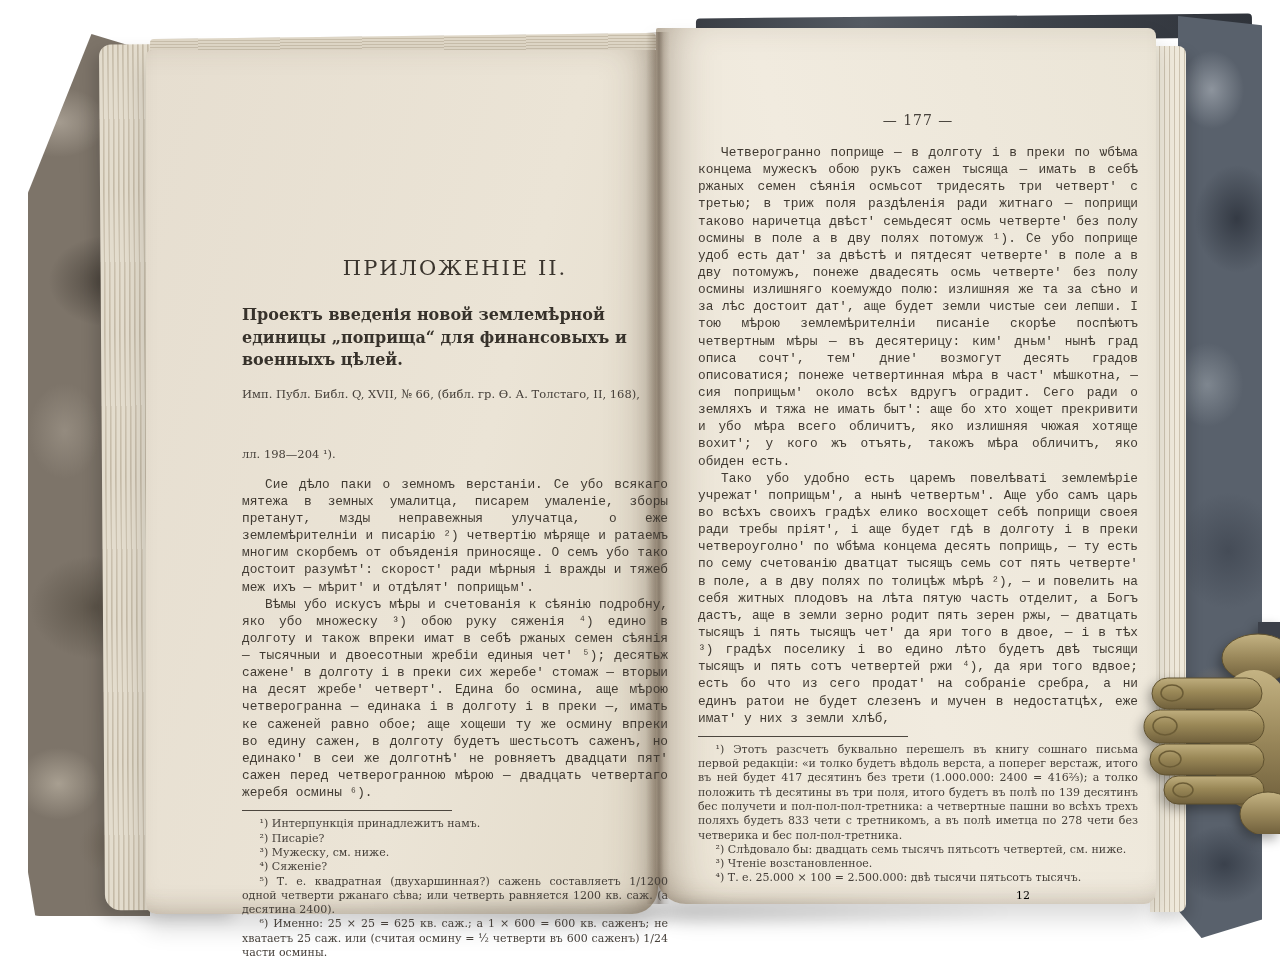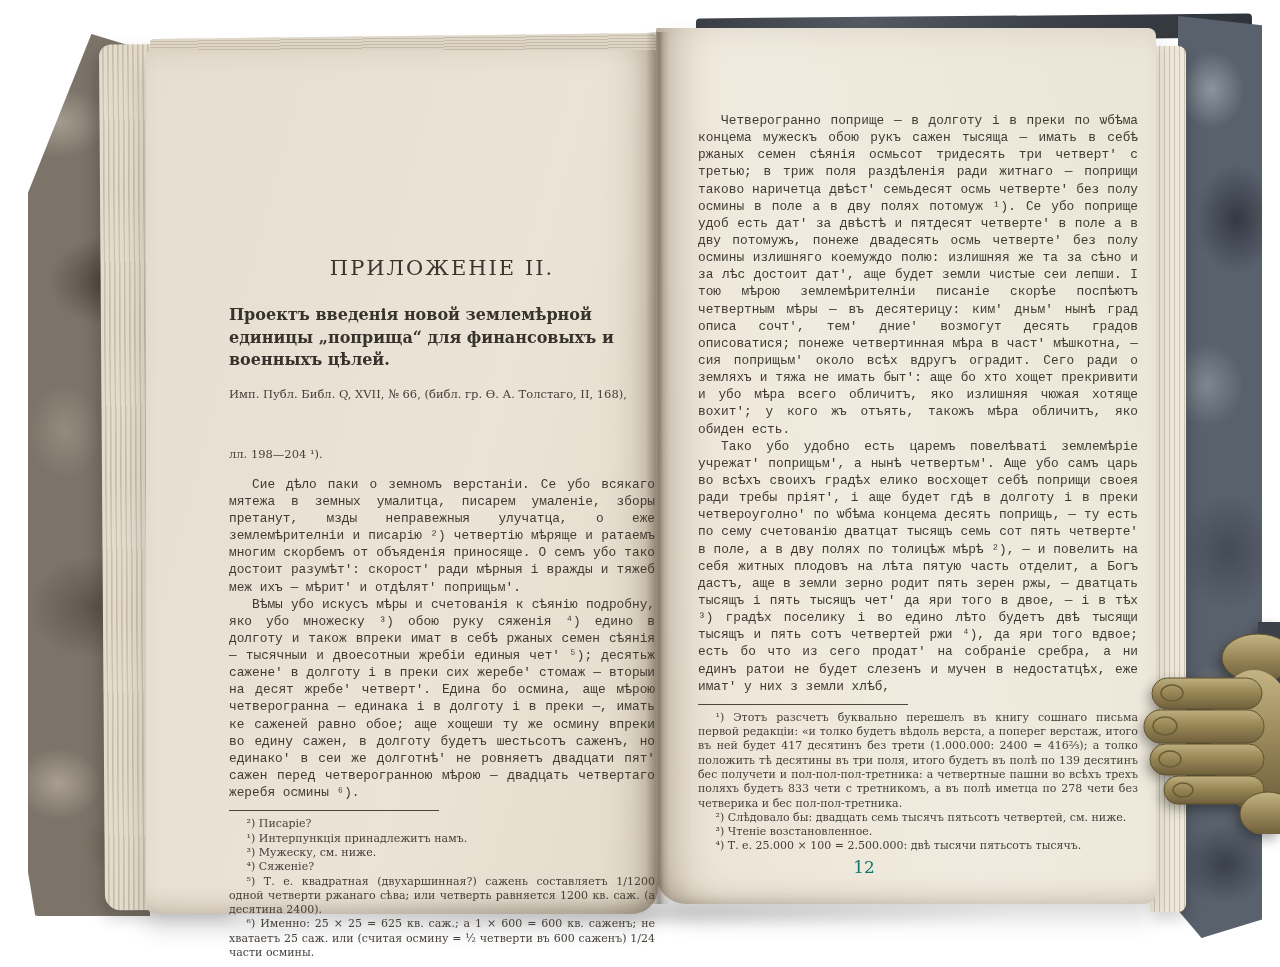--- a/index.html
+++ b/index.html
@@ -52,31 +52,31 @@
   .page-right{position:absolute;left:656px;top:28px;width:500px;height:876px;
     border-radius:2px 8px 12px 30px;
     background:linear-gradient(255deg,#ebe5d7 0%,#f1ebdf 55%,#ebe4d5 100%);
     box-shadow:inset 34px 0 50px -28px rgba(80,60,40,.5),inset 0 -16px 28px -20px rgba(80,60,40,.3),0 14px 24px rgba(0,0,0,.15);}
   .gutter{position:absolute;left:646px;top:32px;width:24px;height:872px;
     background:linear-gradient(90deg,rgba(70,50,30,0),rgba(70,50,30,.25) 42%,rgba(50,35,20,.38) 54%,rgba(70,50,30,.12) 75%,rgba(70,50,30,0));}
   .book-shadow{position:absolute;left:70px;top:890px;width:1120px;height:46px;
     background:radial-gradient(50% 50% at 50% 50%,rgba(0,0,0,.16),rgba(0,0,0,0) 70%);filter:blur(5px);}
 
   
-  .left-text{position:absolute;left:229px;top:256px;width:426px;}
+  .left-text{position:absolute;left:242px;top:256px;width:426px;}
   .right-text{position:absolute;left:698px;top:112px;width:440px;}
   .appendix-heading{margin:0 0 24px 0;font-size:21px;font-weight:normal;text-align:center;letter-spacing:2px;color:#3a342d;}
   .appendix-subtitle{margin:0 0 14px 0;font-size:16px;font-weight:bold;text-align:left;line-height:1.42;color:#37322b;}
   .source{font-size:11.5px;text-align:left;line-height:1.5;color:#46403a;}
   .source + .source{margin-bottom:12px;margin-top:43px;}
   .par{margin:0;font-size:12.8px;line-height:1.34;text-align:justify;text-indent:1.8em;color:#403a32;font-family:Liberation Mono, monospace;}
   .fn-sep{width:210px;border-top:1px solid #4c463e;margin:9px 0 6px 0;height:0;}
   .fn{margin:0;font-size:11px;line-height:1.3;text-align:justify;text-indent:1.6em;color:#46403a;}
   .page-number{font-size:14px;text-align:center;letter-spacing:1px;margin-bottom:16px;color:#46403a;}
-  .signature{font-size:17px;text-align:center;padding-right:108px;margin-top:3px;color:#0f766e;}
+  .signature{font-size:11px;text-align:right;padding-right:108px;margin-top:3px;color:#000000;}
 
   
   .brass-hand{position:absolute;left:1142px;top:622px;width:138px;height:212px;filter:drop-shadow(-3px 5px 6px rgba(0,0,0,.35));}
 </style>
 </head>
 <body>
 
 <div class="scene">
 
   <div class="cover-left"></div>
@@ -92,29 +92,30 @@
   <div class="book-shadow"></div>
 
   <div class="left-text">
     <h1 class="appendix-heading">ПРИЛОЖЕНІЕ II.</h1>
     <h2 class="appendix-subtitle">Проектъ введенія новой землемѣрной единицы „поприща“ для финансовыхъ и военныхъ цѣлей.</h2>
     <div class="source">Имп. Публ. Библ. Q, XVII, № 66, (библ. гр. Ѳ. А. Толстаго, II, 168),</div>
     <div class="source">лл. 198—204 ¹).</div>
     <p class="par">Сие дѣло паки о земномъ верстаніи. Се убо всякаго мятежа в земных умалитца, писарем умаленіе, зборы претанут, мзды неправежныя улучатца, о еже землемѣрителніи и писарію ²) четвертію мѣряще и ратаемъ многим скорбемъ от объяденія приносяще. О семъ убо тако достоит разумѣт': скорост' ради мѣрныя і вражды и тяжеб меж ихъ — мѣрит' и отдѣлят' поприщьм'.</p>
     <p class="par">Вѣмы убо искусъ мѣры и счетованія к сѣянію подробну, яко убо множеску ³) обою руку сяженія ⁴) едино в долготу и також впреки имат в себѣ ржаных семен сѣянія — тысячныи и двоесотныи жребіи единыя чет' ⁵); десятьж сажене' в долготу і в преки сих жеребе' стомаж — вторыи на десят жребе' четверт'. Едина бо осмина, аще мѣрою четверогранна — единака і в долготу і в преки —, имать ке саженей равно обое; аще хощеши ту же осмину впреки во едину сажен, в долготу будетъ шестьсотъ саженъ, но единако' в сеи же долготнѣ' не ровняетъ двадцати пят' сажен перед четверогранною мѣрою — двадцать четвертаго жеребя осмины ⁶).</p>
     <div class="fn-sep"></div>
+    <p class="fn">¹) Интерпункція принадлежитъ намъ.</p>
     <p class="fn">²) Писаріе?</p>
-    <p class="fn">¹) Интерпункція принадлежитъ намъ.</p>
     <p class="fn">³) Мужеску, см. ниже.</p>
     <p class="fn">⁴) Сяженіе?</p>
     <p class="fn">⁵) Т. е. квадратная (двухаршинная?) сажень составляетъ 1/1200 одной четверти ржанаго сѣва; или четверть равняется 1200 кв. саж. (а десятина 2400).</p>
     <p class="fn">⁶) Именно: 25 × 25 = 625 кв. саж.; а 1 × 600 = 600 кв. саженъ; не хватаетъ 25 саж. или (считая осмину = ½ четверти въ 600 саженъ) 1/24 части осмины.</p>
   </div>
 
   <div class="right-text">
+    <div class="page-number">— 177 —</div>
     <p class="par">Четверогранно поприще — в долготу і в преки по ѡбѣма концема мужескъ обою рукъ сажен тысяща — имать в себѣ ржаных семен сѣянія осмьсот тридесять три четверт' с третью; в триж поля раздѣленія ради житнаго — поприщи таково наричетца двѣст' семьдесят осмь четверте' без полу осмины в поле а в дву полях потомуж ¹). Се убо поприще удоб есть дат' за двѣстѣ и пятдесят четверте' в поле а в дву потомужъ, понеже двадесять осмь четверте' без полу осмины излишняго коемуждо полю: излишняя же та за сѣно и за лѣс достоит дат', аще будет земли чистые сеи лепши. І тою мѣрою землемѣрителніи писаніе скорѣе поспѣютъ четвертным мѣры — въ десятерицу: ким' дньм' нынѣ град описа сочт', тем' дние' возмогут десять градов описоватися; понеже четвертинная мѣра в част' мѣшкотна, — сия поприщьм' около всѣх вдругъ оградит. Сего ради о земляхъ и тяжа не имать быт': аще бо хто хощет прекривити и убо мѣра всего обличитъ, яко излишняя чюжая хотяще вохит'; у кого жъ отъять, такожъ мѣра обличитъ, яко обиден есть.</p>
     <p class="par">Тако убо удобно есть царемъ повелѣваті землемѣріе учрежат' поприщьм', а нынѣ четвертьм'. Аще убо самъ царь во всѣхъ своихъ градѣх елико восхощет себѣ поприщи своея ради требы пріят', і аще будет гдѣ в долготу і в преки четвероуголно' по ѡбѣма концема десять поприщь, — ту есть по сему счетованію дватцат тысящъ семь сот пять четверте' в поле, а в дву полях по толицѣж мѣрѣ ²), — и повелить на себя житных плодовъ на лѣта пятую часть отделит, а Богъ дастъ, аще в земли зерно родит пять зерен ржы, — дватцать тысящъ і пять тысящъ чет' да яри того в двое, — і в тѣх ³) градѣх поселику і во едино лѣто будетъ двѣ тысящи тысящъ и пять сотъ четвертей ржи ⁴), да яри того вдвое; есть бо что из сего продат' на собраніе сребра, а ни единъ ратои не будет слезенъ и мучен в недостатцѣх, еже имат' у них з земли хлѣб,</p>
     <div class="fn-sep"></div>
     <p class="fn">¹) Этотъ разсчетъ буквально перешелъ въ книгу сошнаго письма первой редакціи: «и толко будетъ вѣдоль верста, а поперег верстаж, итого въ ней будет 417 десятинъ без трети (1.000.000: 2400 = 416⅔); а толко положить тѣ десятины въ три поля, итого будетъ въ полѣ по 139 десятинъ бес получети и пол-пол-пол-третника: а четвертные пашни во всѣхъ трехъ поляхъ будетъ 833 чети с третникомъ, а въ полѣ иметца по 278 чети без четверика и бес пол-пол-третника.</p>
     <p class="fn">²) Слѣдовало бы: двадцать семь тысячъ пятьсотъ четвертей, см. ниже.</p>
     <p class="fn">³) Чтеніе возстановленное.</p>
     <p class="fn">⁴) Т. е. 25.000 × 100 = 2.500.000: двѣ тысячи пятьсотъ тысячъ.</p>
     <div class="signature">12</div>
   </div>
 

